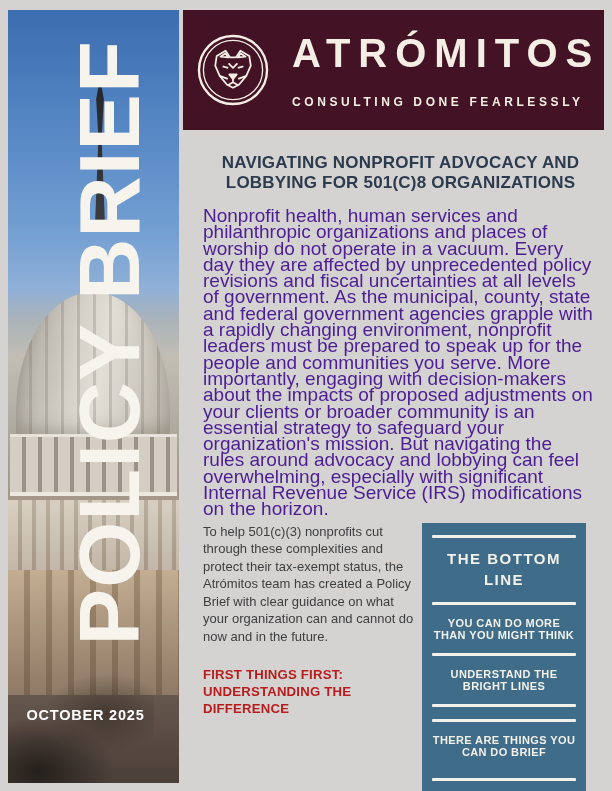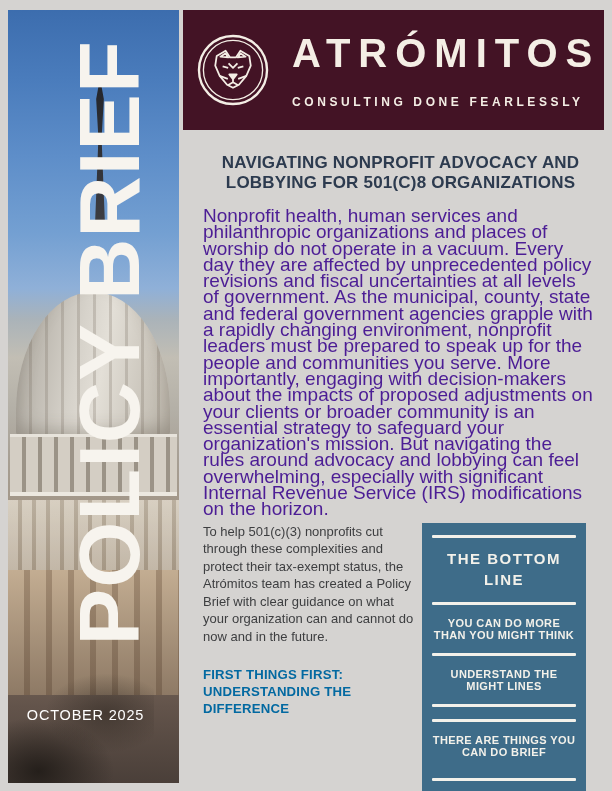--- a/index.html
+++ b/index.html
@@ -59,21 +59,21 @@
   }
   .vertical-title {
     position:absolute; left:59px; top:30px; z-index:5;
     writing-mode:vertical-rl; transform:rotate(180deg);
     font-size:85px; font-weight:bold; line-height:1; letter-spacing:1px;
     color:#f7f4ee; white-space:nowrap;
   }
   .issue-date {
     position:absolute; left:0; right:16px; bottom:60px; z-index:6;
     text-align:center;
-    font-size:14.5px; font-weight:normal; letter-spacing:.8px; color:#ffffff;
+    font-size:14.5px; font-weight:bold; letter-spacing:.8px; color:#ffffff;
   }
 
   
   .brandbar {
     position:absolute; left:183px; top:10px; width:421px; height:120px;
     background:#431325;
     display:flex; align-items:center; padding-left:13px;
   }
   .logo { width:74px; height:74px; flex:0 0 auto; }
   .logo svg { width:74px; height:74px; display:block; }
@@ -95,21 +95,21 @@
   }
   .intro {
     margin-top:15px; width:391px;
     font-size:19px; line-height:16.3px; color:#4c1d95;
   }
   .columns { display:flex; margin-top:5px; }
   .leftcol { width:212px; flex:0 0 auto; }
   .leftcol p { font-size:13px; line-height:17.5px; color:#3d3e40; }
   .leftcol h2 {
     margin-top:21px; font-size:13.2px; line-height:17px;
-    letter-spacing:.2px; color:#0369a1; font-weight:bold;
+    letter-spacing:.2px; color:#b91c1c; font-weight:bold;
   }
   .leftcol p.second { margin-top:18px; }
 
   
   .bottomline {
     margin-left:7px; width:164px; height:351px; flex:0 0 auto;
     background:#3e6c89; padding:12px 10px 12px 10px;
   }
   .rule { height:3px; background:#f3f1ea; border-radius:1px; margin-top:12px; }
   .rule.first { margin-top:0; }
@@ -176,21 +176,21 @@
         <p>To help 501(c)(3) nonprofits cut through these complexities and protect their tax-exempt status, the Atrómitos team has created a Policy Brief with clear guidance on what your organization can and cannot do now and in the future.</p>
         <h2>FIRST THINGS FIRST: UNDERSTANDING THE DIFFERENCE</h2>
       </div>
 
       <aside class="bottomline">
         <div class="rule first"></div>
         <div class="bl-title">THE BOTTOM LINE</div>
         <div class="rule"></div>
         <div class="bl-item">YOU CAN DO MORE THAN YOU MIGHT THINK</div>
         <div class="rule"></div>
-        <div class="bl-item">UNDERSTAND THE MIGHT LINES</div>
+        <div class="bl-item">UNDERSTAND THE BRIGHT LINES</div>
         <div class="rule"></div>
         <div class="rule"></div>
         <div class="bl-item">THERE ARE THINGS YOU CAN DO BRIEF</div>
         <div class="rule last"></div>
       </aside>
     </div>
   </main>
 
 </div>
 

